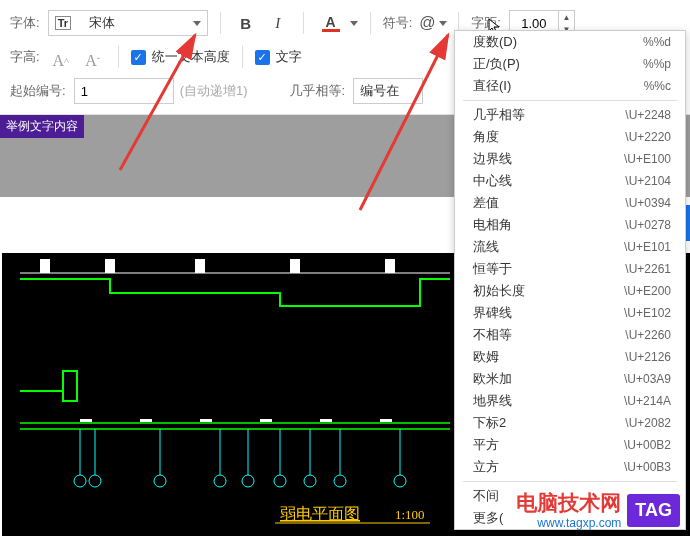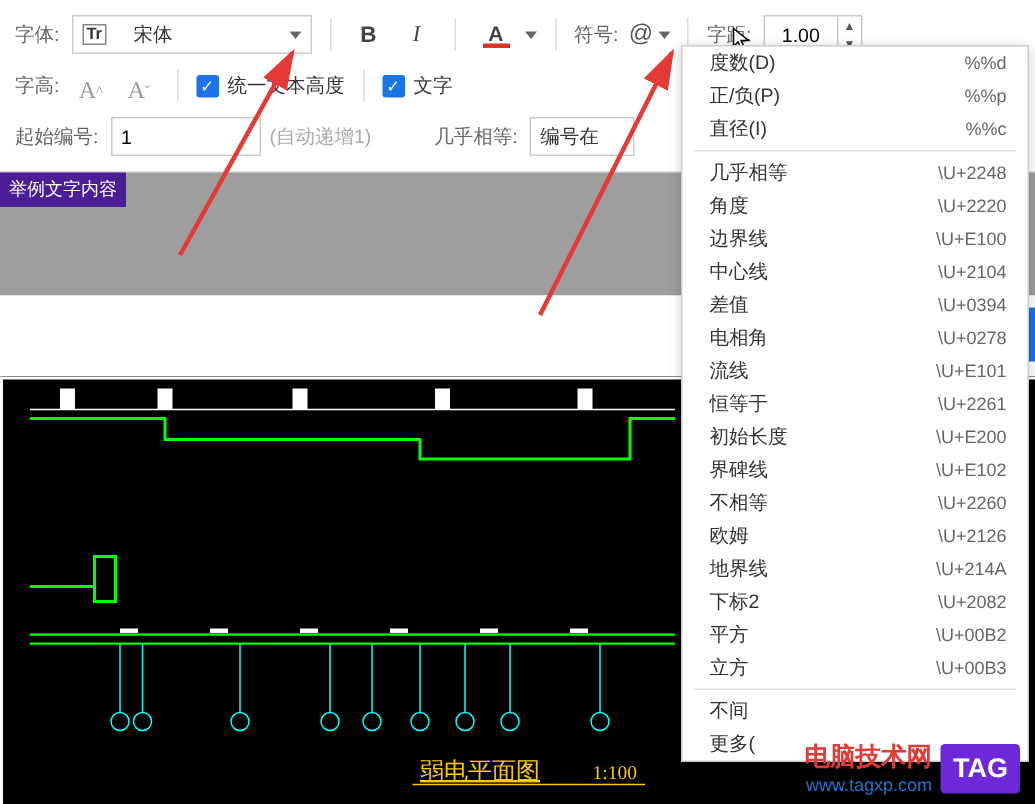--- a/index.html
+++ b/index.html
@@ -82,21 +82,21 @@
   .dropdown .code { color:#666; font-size:12px; }
   .dropdown .sep { height:1px; background:#ddd; margin:3px 8px; }
 
   .arrow { position:absolute; z-index:50; pointer-events:none; }
 
   .watermark {
     position:absolute; right:10px; bottom:6px;
     display:flex; align-items:center; gap:6px; z-index:200;
   }
   .wm-text { text-align:right; line-height:1.2; }
-  .wm-line1 { color:#e53935; font-size:17px; font-weight:bold; }
+  .wm-line1 { color:#e53935; font-size:21px; font-weight:bold; }
   .wm-line2 { color:#1976d2; font-size:12px; }
   .wm-tag { background:#6d28d9; color:#fff; font-weight:bold; padding:6px 8px; font-size:18px; border-radius:3px; }
 
   .cursor-icon { position:absolute; top:18px; left:488px; font-size:14px; color:#000; z-index:60; }
 </style>
 </head>
 <body>
 
 <div class="toolbar">
   <div class="toolbar-row">
@@ -288,20 +288,24 @@
       </div>
       <div class="item">
         <span>不相等</span>
         <span class="code">\U+2260</span>
       </div>
       <div class="item">
         <span>欧姆</span>
         <span class="code">\U+2126</span>
       </div>
       <div class="item">
+        <span>欧米加</span>
+        <span class="code">\U+03A9</span>
+      </div>
+      <div class="item">
         <span>地界线</span>
         <span class="code">\U+214A</span>
       </div>
       <div class="item">
         <span>下标2</span>
         <span class="code">\U+2082</span>
       </div>
       <div class="item">
         <span>平方</span>
         <span class="code">\U+00B2</span>

